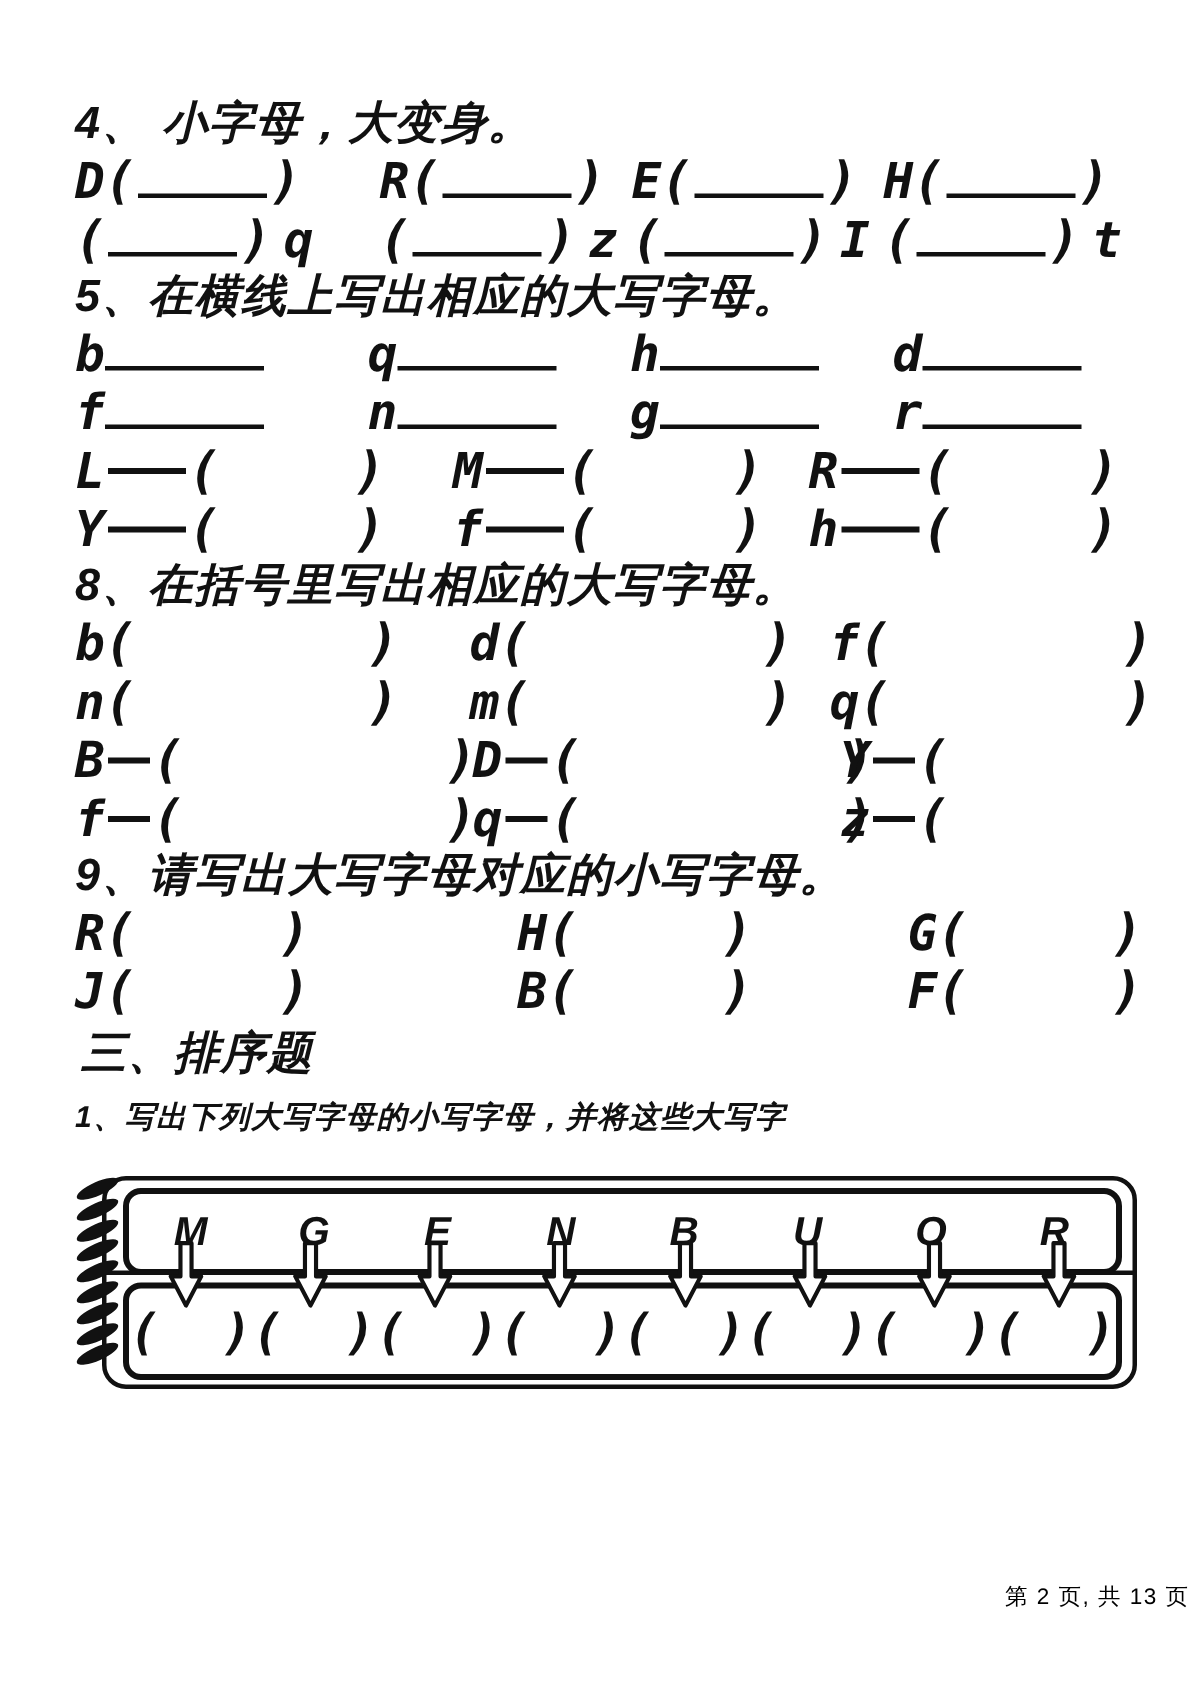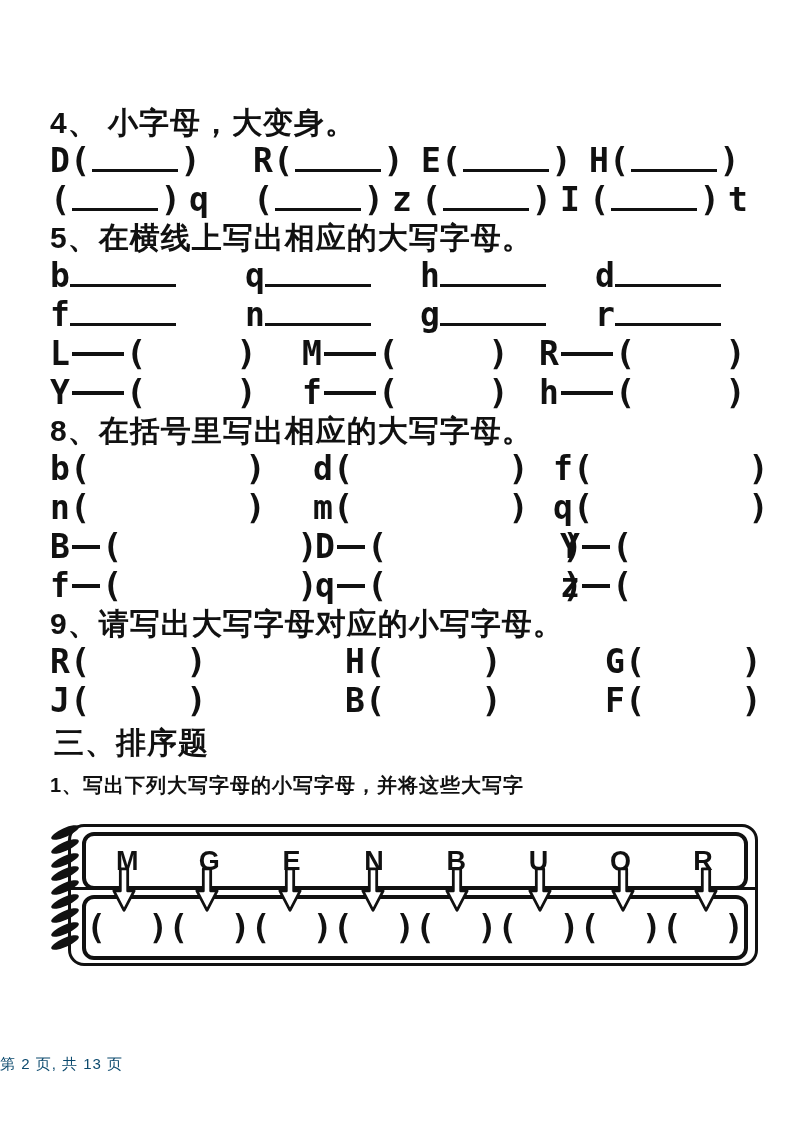--- a/index.html
+++ b/index.html
@@ -1,21 +1,21 @@
 <!DOCTYPE html>
 <html><head>
 <meta charset="utf-8">
 <style>
   html,body{margin:0;padding:0;}
   body{
     width:793px;height:1122px;background:#ffffff;color:#111;
     font-family:"Liberation Sans","DejaVu Sans",sans-serif;
     position:relative;overflow:hidden;
   }
-  .content{padding:104px 48px 0 50px;}
+  .content{padding:64px 48px 0 50px;font-style:italic;}
 
   
   .qtitle{
     margin:0;font-size:30px;font-weight:700;line-height:37px;
     letter-spacing:1px;white-space:nowrap;
     font-family:"Liberation Sans","DejaVu Sans",sans-serif;
   }
   .qsection{margin:0;}
 
   
@@ -67,22 +67,22 @@
     display:grid;grid-template-columns:repeat(8,1fr);}
   .nb-cell{display:flex;align-items:center;justify-content:center;column-gap:42px;}
   .nb-cell span{font-family:"DejaVu Sans Mono","Liberation Mono",monospace;font-weight:700;font-size:33px;line-height:1;}
   .nb-arrows{position:absolute;left:26px;right:10px;top:42px;height:52px;
     display:grid;grid-template-columns:repeat(8,1fr);justify-items:center;z-index:5;}
   .nb-rings{position:absolute;left:-6px;top:4px;width:36px;bottom:4px;z-index:4;}
   .ring{position:absolute;left:0;width:30px;height:9px;background:#111;
     border-radius:50%;transform:rotate(-24deg);}
 
   
-  .footer{position:absolute;left:0;top:1055px;width:793px;text-align:left;
-    font-size:15px;color:#0c4a6e;letter-spacing:1px;}
+  .footer{position:absolute;left:0;top:1055px;width:793px;text-align:right;
+    font-size:15px;color:#000000;letter-spacing:1px;}
 </style>
 </head>
 <body>
 
 <div class="content">
 
   <section class="qsection" id="q4">
     <h2 class="qtitle">4、 小字母，大变身。</h2>
     <div class="rows">
         <div class="row">

